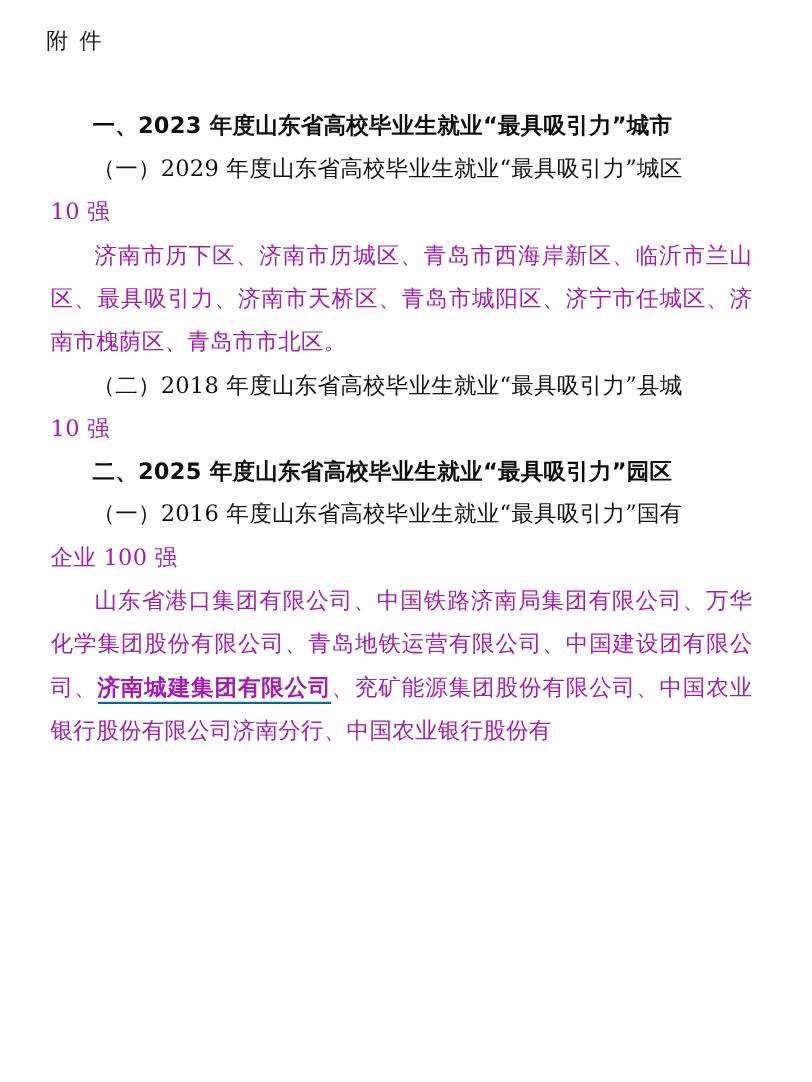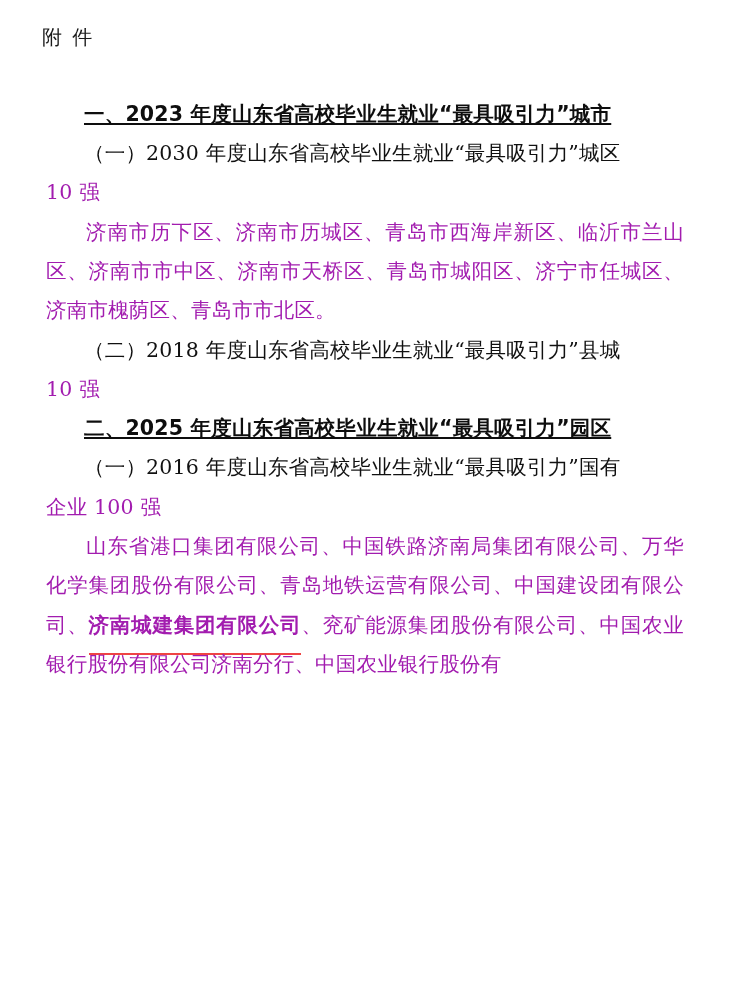--- a/index.html
+++ b/index.html
@@ -51,21 +51,20 @@
   }
   .heading {
     font-family: "DejaVu Sans", "Liberation Sans", sans-serif;
     font-weight: 700;
     font-size: 20.5px;
     line-height: 1.9;
     margin: 0;
     text-indent: 38px;
     color: #0e0e0e;
     letter-spacing: 0.2px;
-    text-decoration: underline;
   }
   .sub {
     font-family: "DejaVu Serif", "Liberation Serif", serif;
     font-size: 20.5px;
     line-height: 1.92;
     margin: 0;
     text-indent: 38px;
     color: #111111;
     letter-spacing: 0.2px;
   }
@@ -78,42 +77,42 @@
     color: #a21caf;
     text-align: justify;
     letter-spacing: 0.2px;
   }
   .para.cont {
     text-indent: 0;
   }
   .highlight {
     font-family: "DejaVu Sans", "Liberation Sans", sans-serif;
     font-weight: 700;
-    border-bottom: 2px solid #ef4444;
-    padding-bottom: 16px;
+    border-bottom: 2px solid #0369a1;
+    padding-bottom: 1px;
   }
 </style>
 </head>
 <body>
 
 <div class="page">
 
   <div class="attachment-label">附 件</div>
 
   <div class="doc-title">
   </div>
 
   <div class="body-wrap">
 
     <p class="heading">一、2023 年度山东省高校毕业生就业“最具吸引力”城市</p>
 
-    <p class="sub">（一）2030 年度山东省高校毕业生就业“最具吸引力”城区</p>
+    <p class="sub">（一）2029 年度山东省高校毕业生就业“最具吸引力”城区</p>
     <p class="para cont">10 强</p>
 
-    <p class="para">济南市历下区、济南市历城区、青岛市西海岸新区、临沂市兰山区、济南市市中区、济南市天桥区、青岛市城阳区、济宁市任城区、济南市槐荫区、青岛市市北区。</p>
+    <p class="para">济南市历下区、济南市历城区、青岛市西海岸新区、临沂市兰山区、最具吸引力、济南市天桥区、青岛市城阳区、济宁市任城区、济南市槐荫区、青岛市市北区。</p>
 
     <p class="sub">（二）2018 年度山东省高校毕业生就业“最具吸引力”县城</p>
     <p class="para cont">10 强</p>
 
 
     <p class="heading">二、2025 年度山东省高校毕业生就业“最具吸引力”园区</p>
 
 
     <p class="sub">（一）2016 年度山东省高校毕业生就业“最具吸引力”国有</p>
     <p class="para cont">企业 100 强</p>

